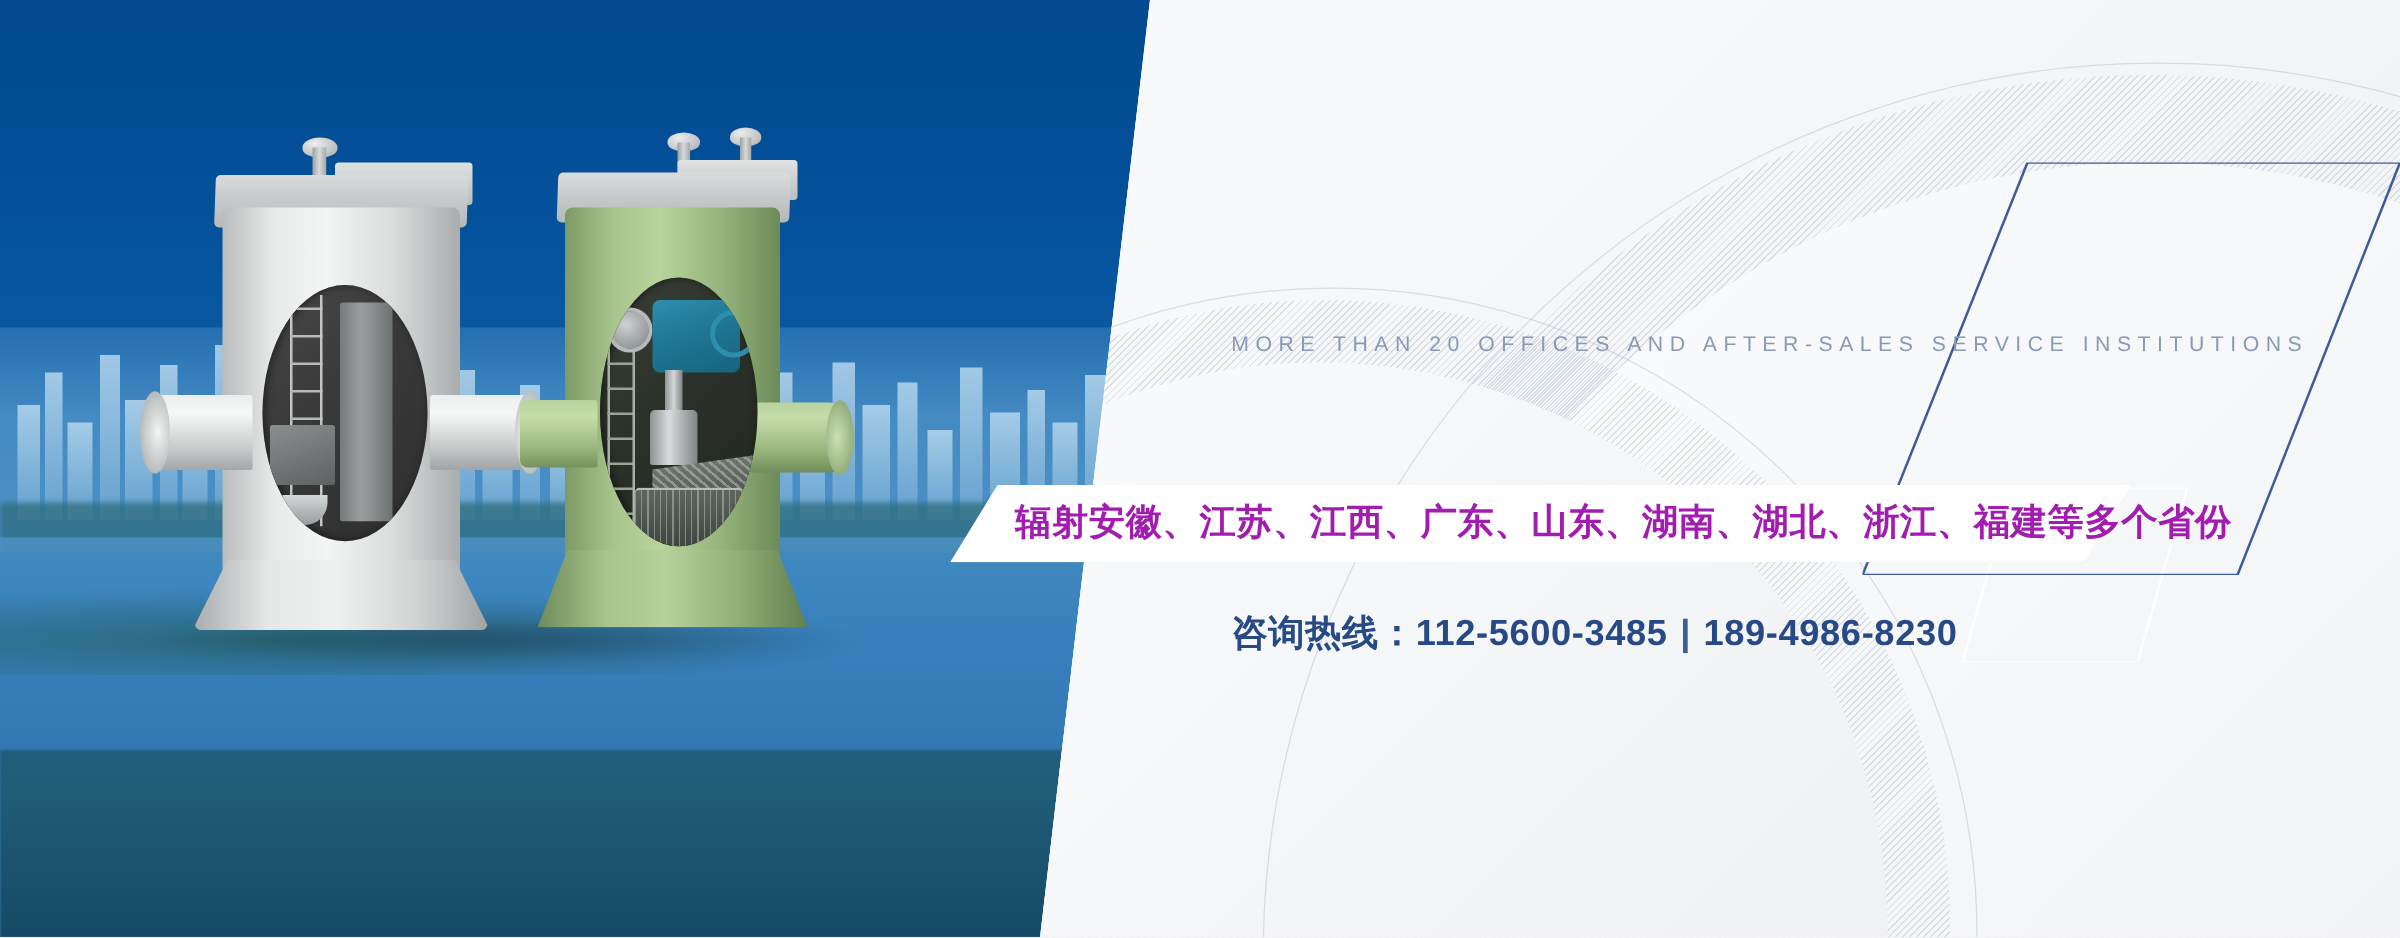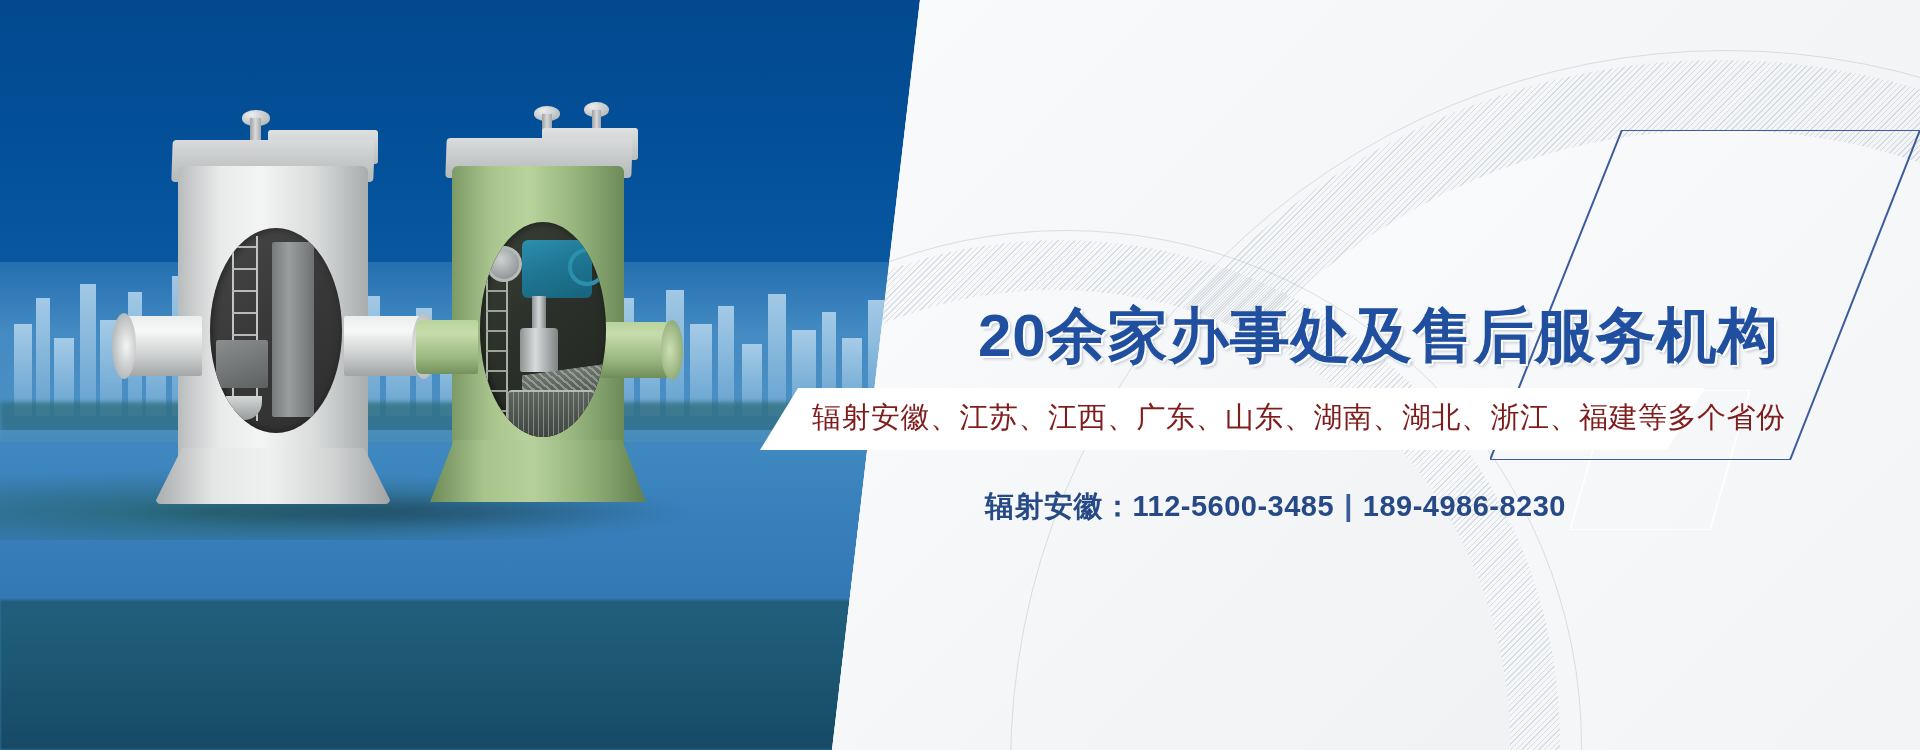--- a/index.html
+++ b/index.html
@@ -105,21 +105,21 @@
     text-shadow:2px 2px 0 #ffffff, 3px 3px 3px rgba(120,135,160,.45);
   }
   .whiteband{
     position:absolute;left:760px;top:388px;width:945px;height:62px;
     background:#ffffff;
     clip-path:polygon(38px 0, 945px 0, 907px 62px, 0 62px);
     box-shadow:0 2px 7px rgba(120,135,160,.22);
   }
   .provinces{
     position:absolute;left:812px;top:398px;
-    font-size:29px;font-weight:normal;color:#7f1d1d;letter-spacing:.5px;
+    font-size:29px;font-weight:bold;color:#a21caf;letter-spacing:.5px;
     white-space:nowrap;
   }
   .hotline{
     position:absolute;left:985px;top:487px;
     font-size:29px;font-weight:bold;color:#274a86;letter-spacing:.5px;
     white-space:nowrap;
   }
   .hotline .sep{color:#3c5e98;padding:0 10px;}
 
   
@@ -425,23 +425,23 @@
       <div class="flange"></div>
       <div class="valve"></div>
       <div class="shaft"></div>
       <div class="pumpbody"></div>
       <div class="grate"></div>
       <div class="cage"></div>
     </div>
     <div class="gr-base"></div>
   </div>
 
-
-  <div class="headline">20余家办事处及售后服务机构</div>
+  <div class="eyebrow">MORE THAN 20 OFFICES AND AFTER-SALES SERVICE INSTITUTIONS</div>
+
 
   <div class="whiteband"></div>
   <div class="provinces">辐射安徽、江苏、江西、广东、山东、湖南、湖北、浙江、福建等多个省份</div>
 
   <div class="hotline">
-    <span>辐射安徽：</span><span>112-5600-3485</span><span class="sep">|</span><span>189-4986-8230</span>
+    <span>咨询热线：</span><span>112-5600-3485</span><span class="sep">|</span><span>189-4986-8230</span>
   </div>
 
 </div>
 
 </body></html>

